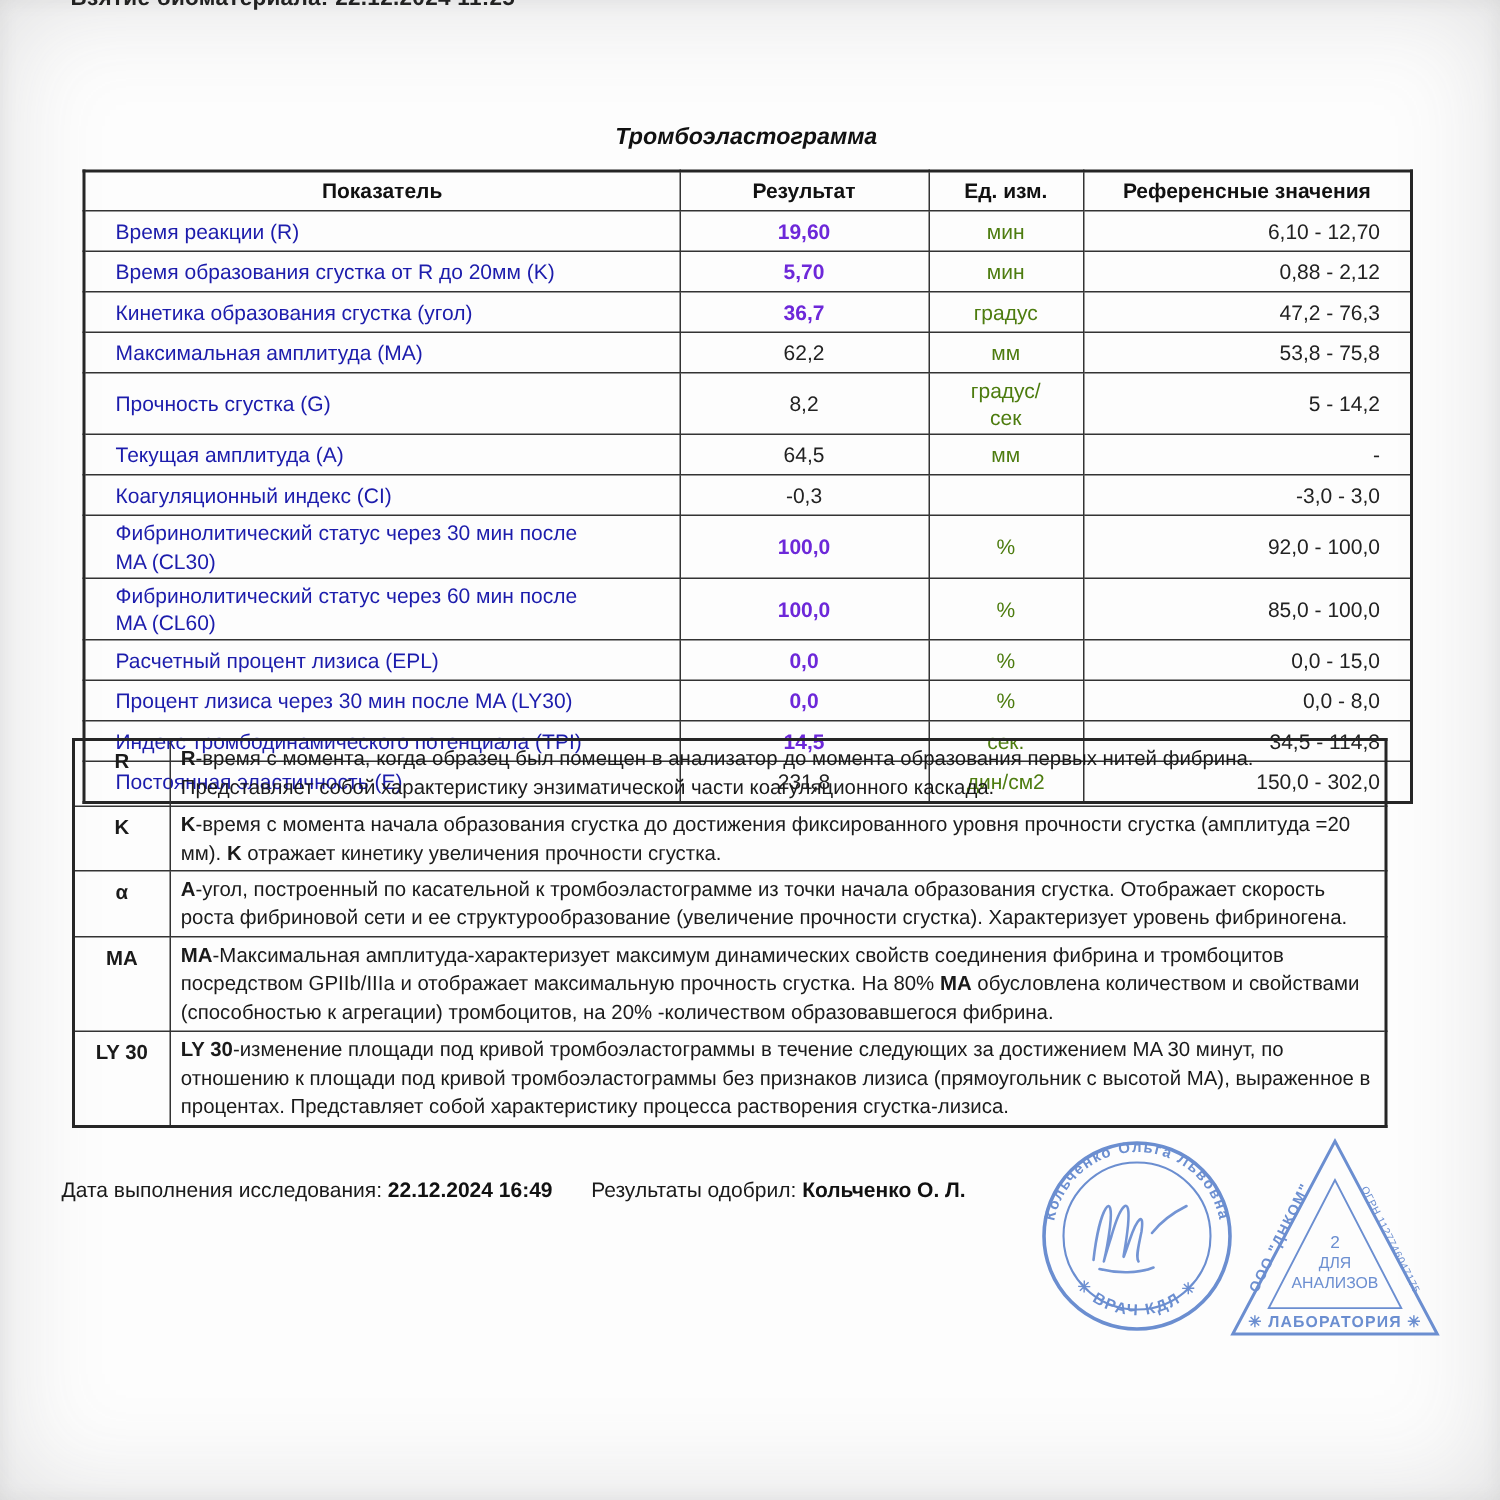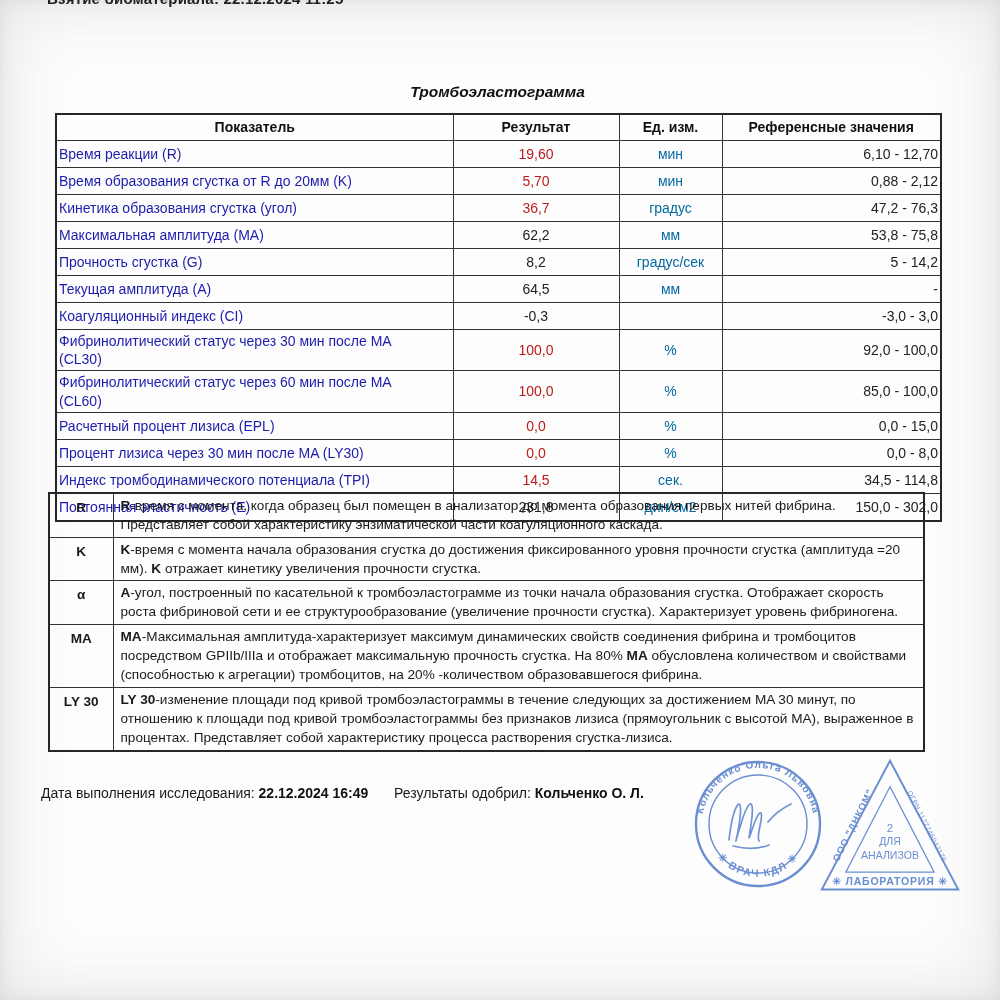--- a/index.html
+++ b/index.html
@@ -18,28 +18,28 @@
   .doc-title{
     position:absolute;left:55px;top:83px;width:885px;text-align:center;
     font-size:15.5px;font-weight:bold;color:#111;font-style:italic;
   }
   table{border-collapse:collapse;table-layout:fixed;}
   .results{
     position:absolute;left:55px;top:113px;width:885px;
     border:2px solid #262626;
   }
   .results th,.results td{
-    border:1px solid #333;font-size:14px;padding:2px 2px;line-height:1.3;
+    border:1px solid #333;font-size:14px;padding:2px 20px;line-height:1.3;
     vertical-align:middle;height:22px;
   }
   .results th{font-weight:bold;color:#111;text-align:center;height:21px;}
   .results td.name{color:var(--label-blue,#1c1cac);text-align:left;padding-right:48px;}
   .results td.res{text-align:center;color:#222;}
-  .results td.res.b{font-weight:normal;color:#b91c1c;}
-  .results td.unit{text-align:center;color:#0369a1;}
+  .results td.res.b{font-weight:bold;color:#6d28d9;}
+  .results td.unit{text-align:center;color:#4d7c0f;}
   .results td.ref{text-align:right;color:#222;}
   .legend{
     position:absolute;left:48px;top:492px;width:877px;
     border:2px solid #262626;
   }
   .legend td{
     border:1px solid #333;font-size:13.6px;line-height:1.42;padding:2px 7px;
     vertical-align:top;color:#1a1a1a;
   }
   .legend td.key{width:62px;text-align:center;font-weight:bold;vertical-align:top;padding-top:4px;}

